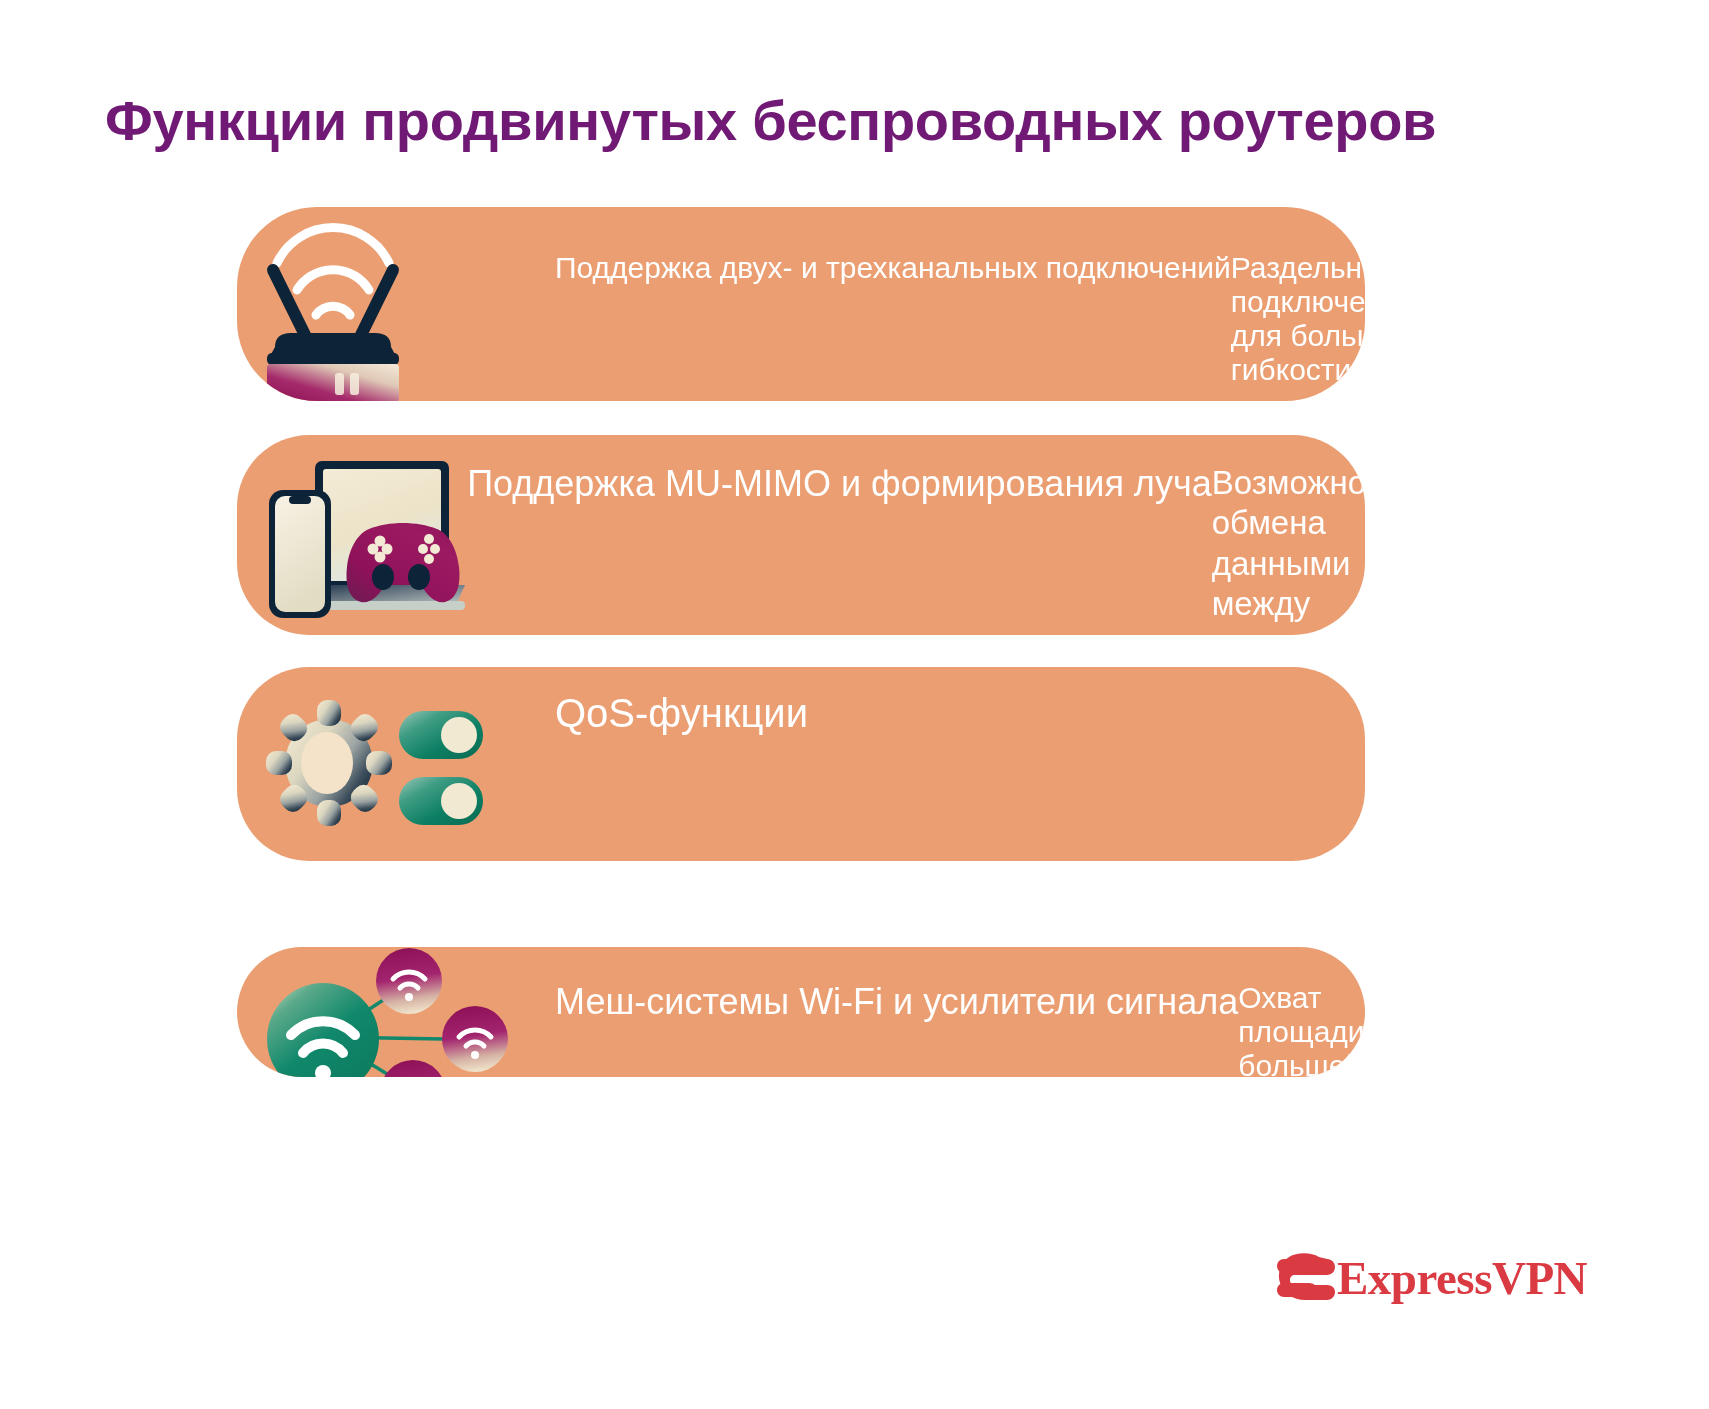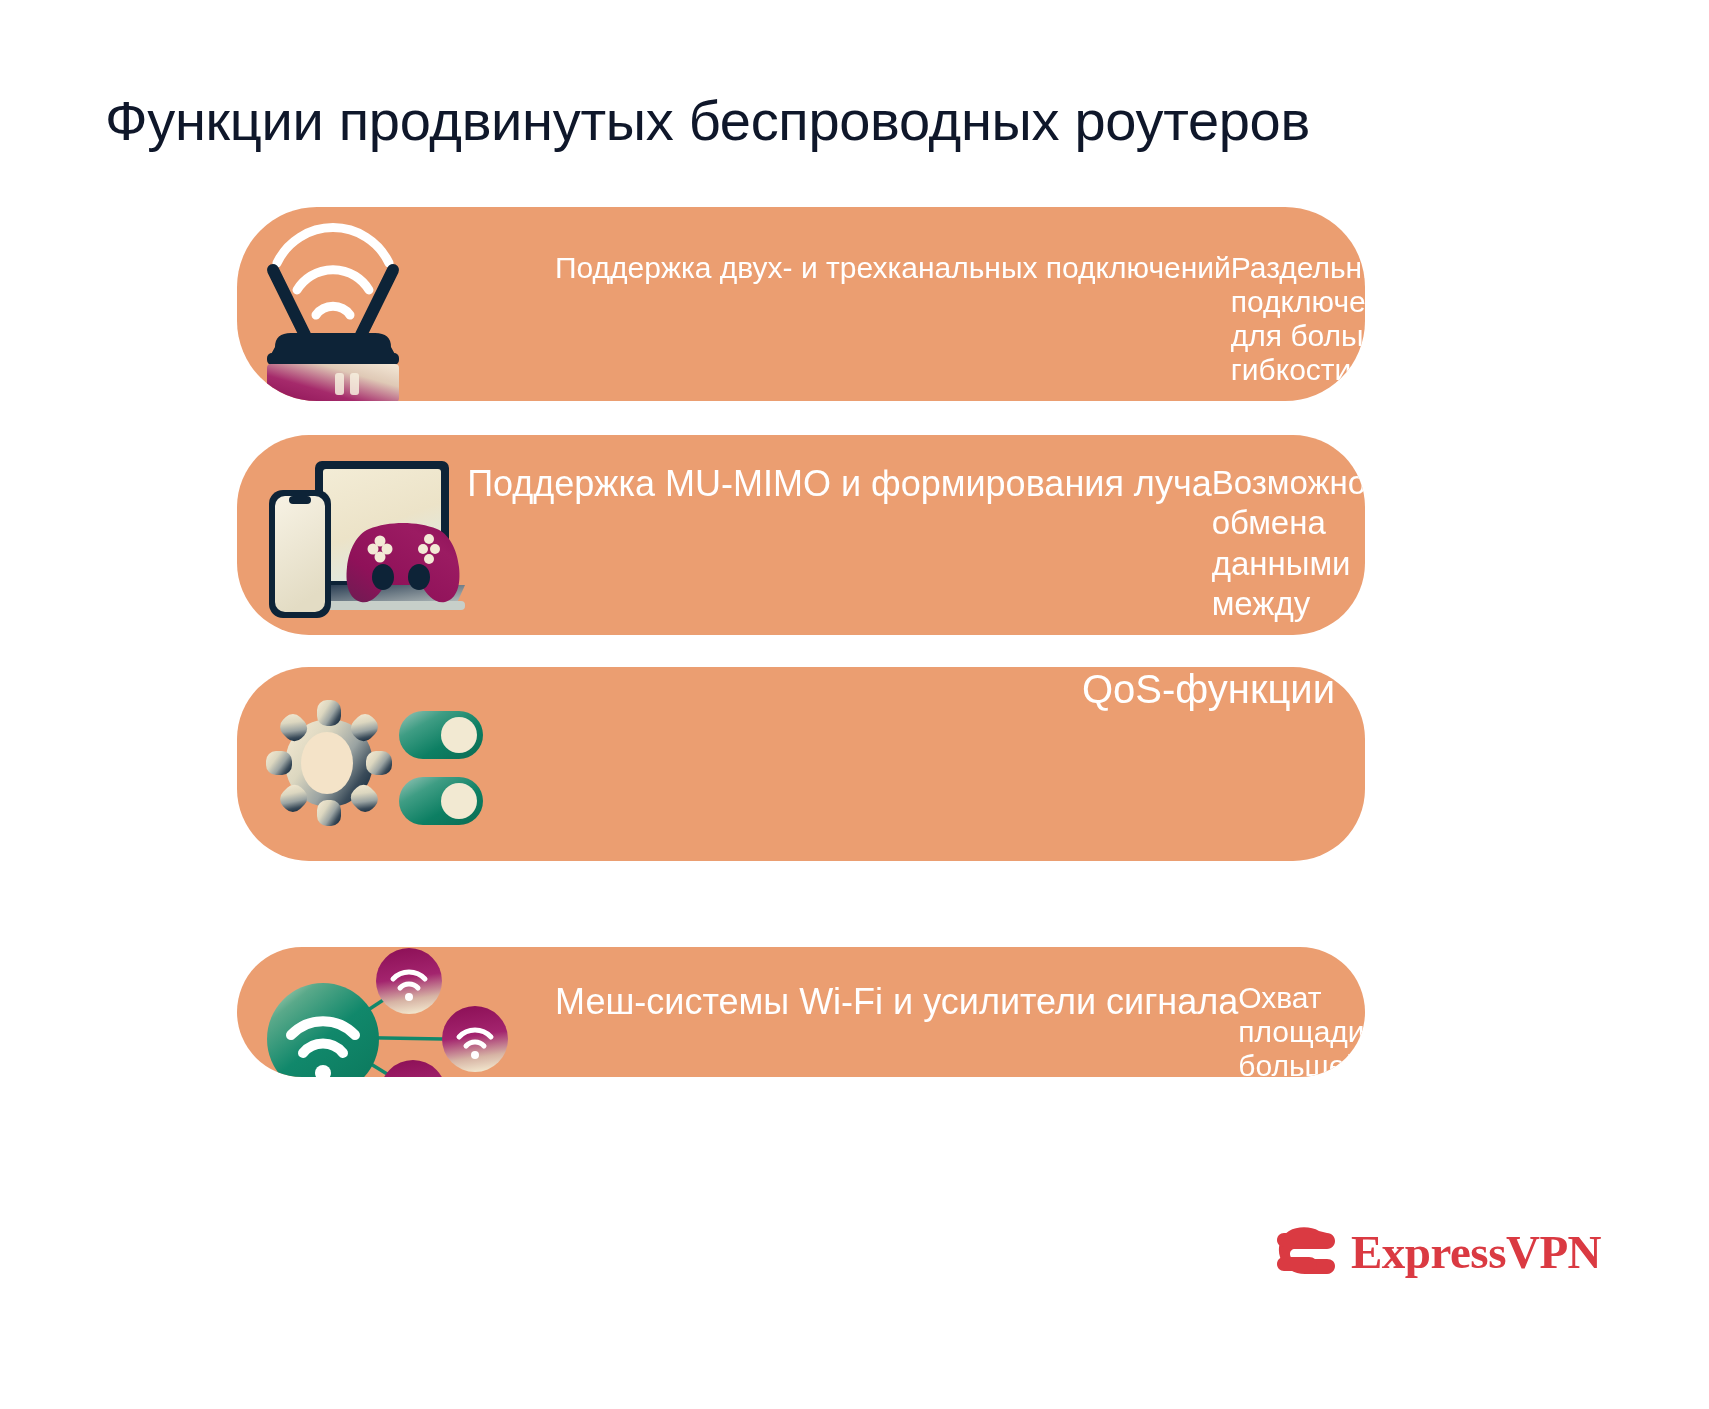--- a/index.html
+++ b/index.html
@@ -21,22 +21,22 @@
     background: #ffffff;
   }
 
   
   .title {
     position: absolute;
     left: 105px;
     top: 88px;
     width: 1500px;
     font-size: 56px;
-    font-weight: 400;
-    color: #0f172a;
+    font-weight: 700;
+    color: #701a75;
     letter-spacing: -0.3px;
     white-space: nowrap;
   }
 
   
   .card {
     position: absolute;
     left: 237px;
     width: 1128px;
     border-radius: 72px;
@@ -93,37 +93,36 @@
   .card-1 .text-wrap { justify-content: flex-start; padding-top: 44px; }
   .card-1 .t-head { font-size: 30px; margin-bottom: 31px; }
   .card-1 .t-sub  { font-size: 30px; }
 
   
   .card-2 .text-wrap { justify-content: center; padding-top: 28px; }
   .card-2 .t-head { font-size: 36px; margin-bottom: 14px; }
   .card-2 .t-sub  { font-size: 33px; line-height: 1.22; }
 
   
-  .card-3 .text-wrap { justify-content: flex-end; }
+  .card-3 .text-wrap { justify-content: space-between; padding-top: 24px; }
   .card-3 .t-head { font-size: 40px; margin-bottom: 24px; }
   .card-3 .t-sub  { font-size: 33px; line-height: 1.25; }
 
   
   .card-4 .text-wrap { justify-content: flex-start; padding-top: 34px; }
   .card-4 .t-head { font-size: 36px; margin-bottom: 20px; }
   .card-4 .t-sub  { font-size: 30px; }
 
   
   .logo {
     position: absolute;
     left: 1275px;
-    top: 1224px;
+    top: 1250px;
     display: flex;
     align-items: center;
-    gap: 14px;
   }
   .logo-text {
     font-family: "Liberation Serif", serif;
     font-size: 47px;
     font-weight: 700;
     color: #da3a42;
     letter-spacing: -0.5px;
     line-height: 1;
   }
   svg { display: block; }

